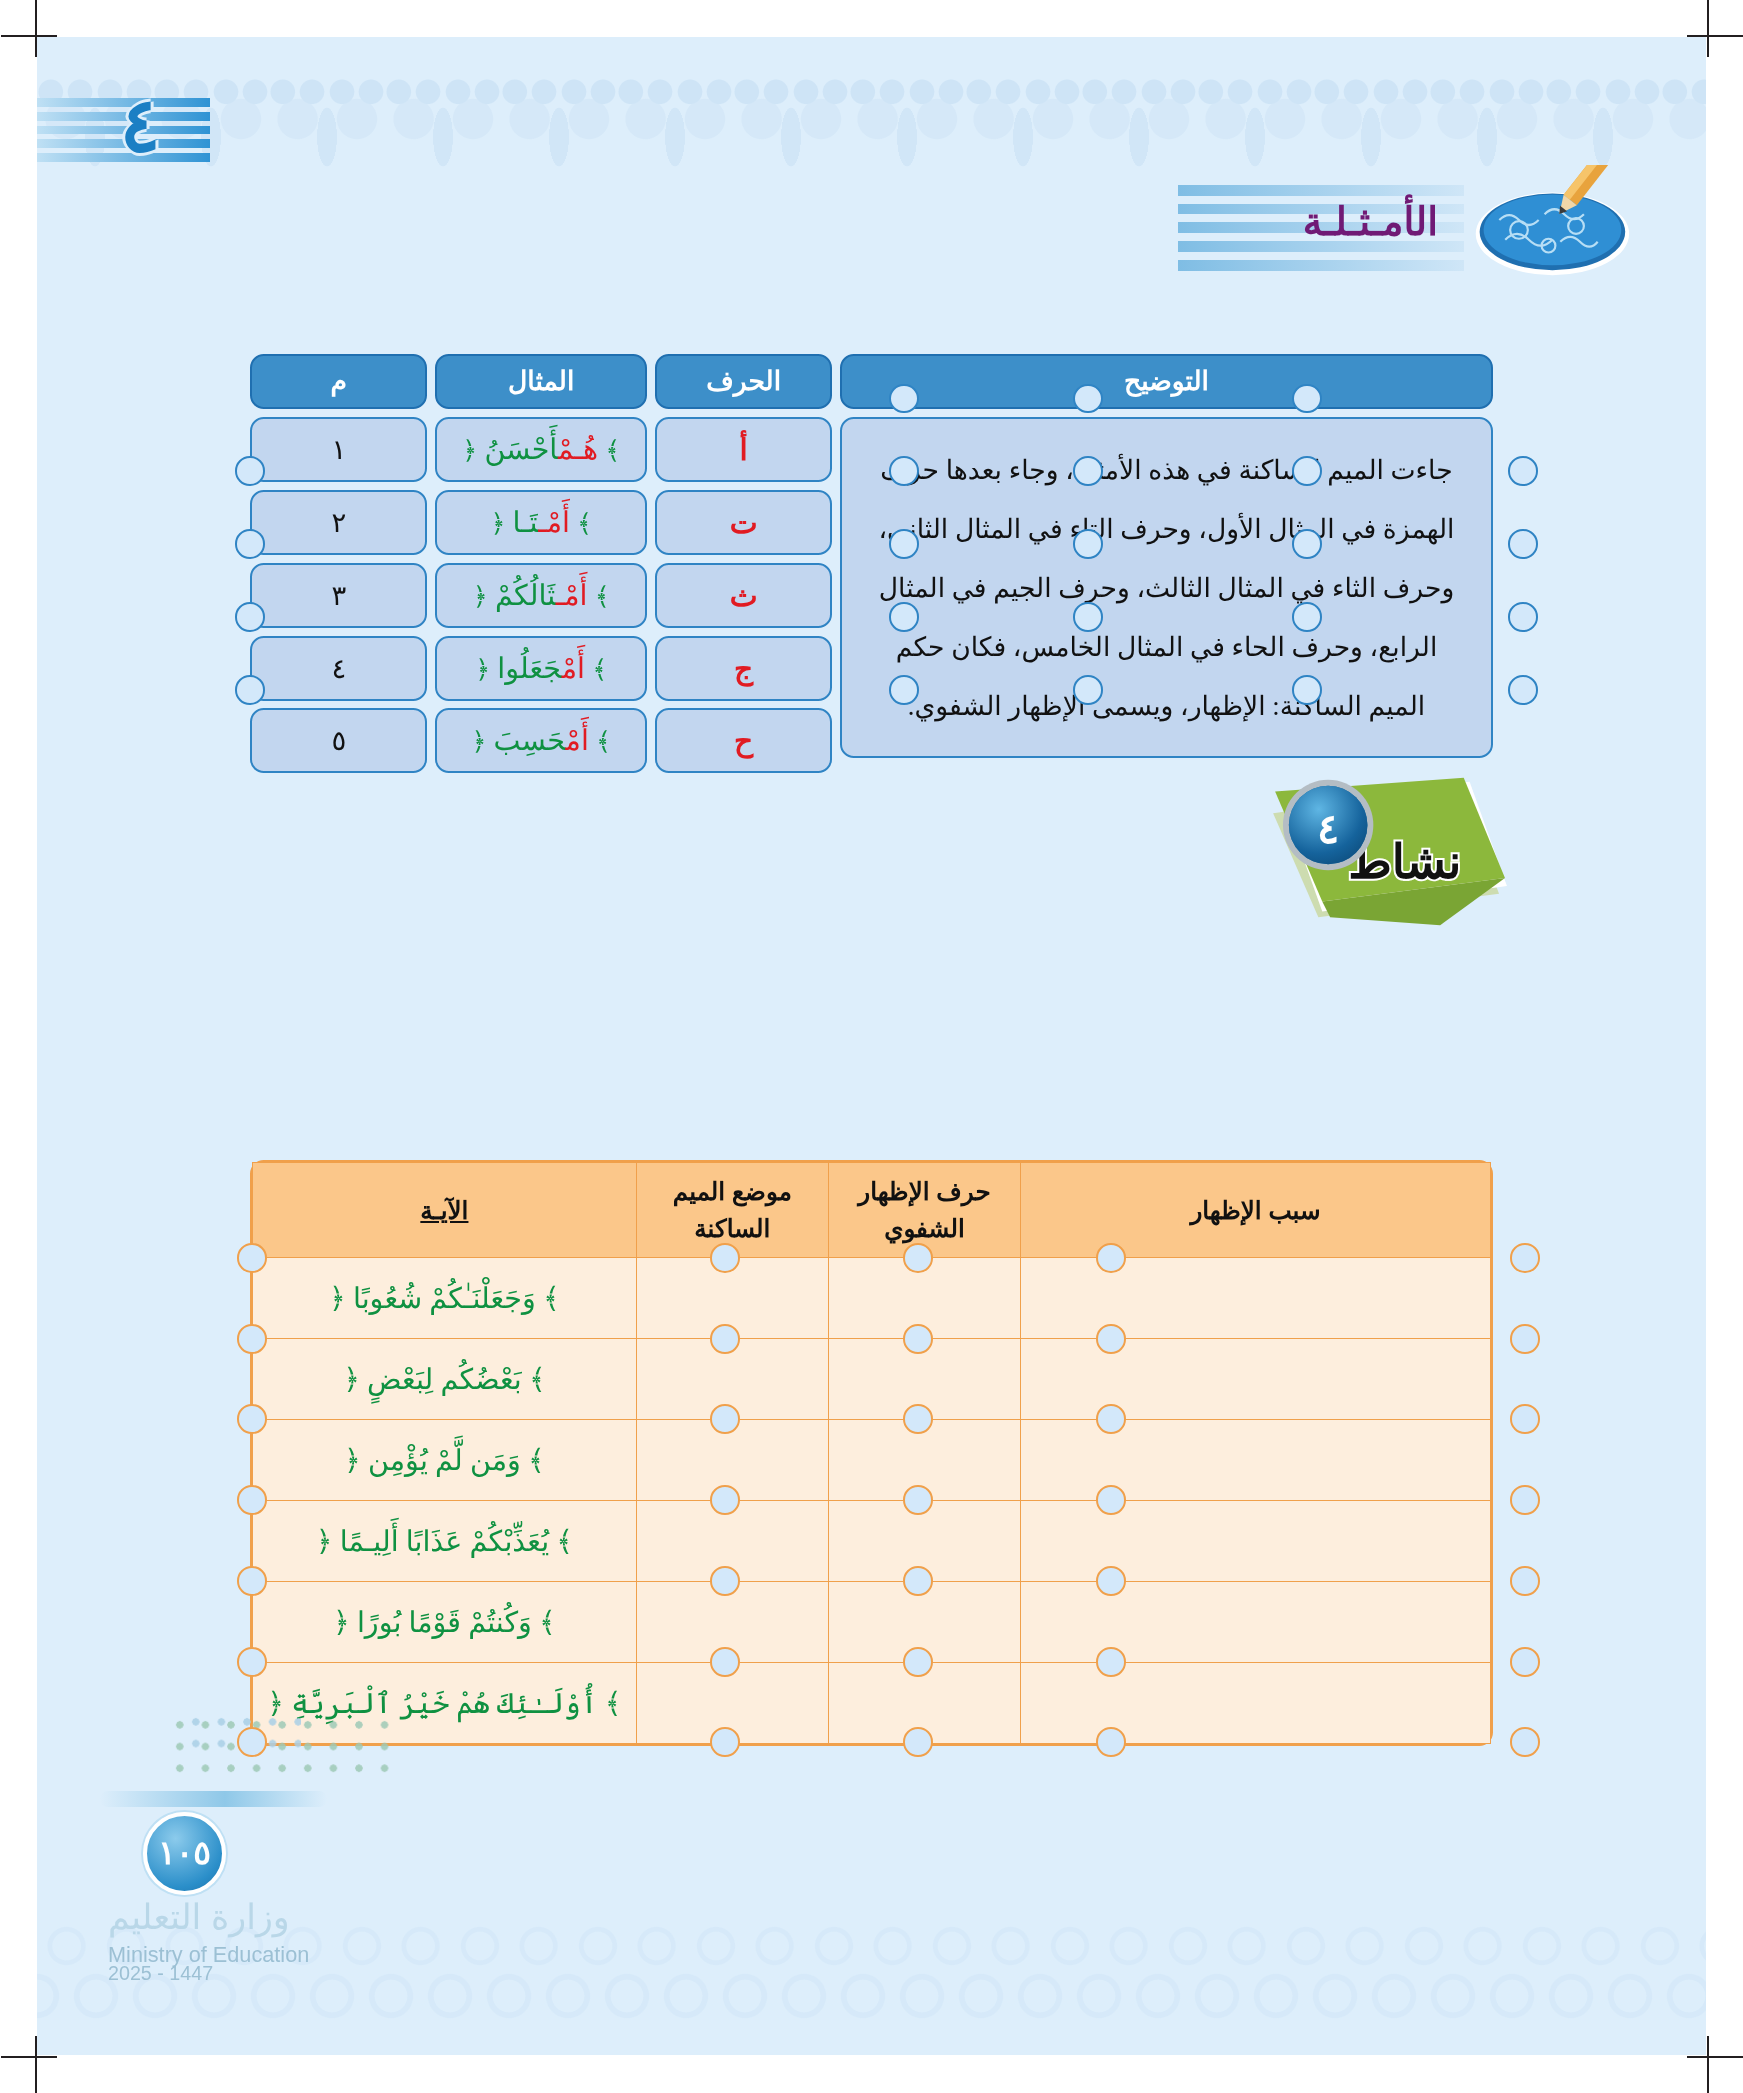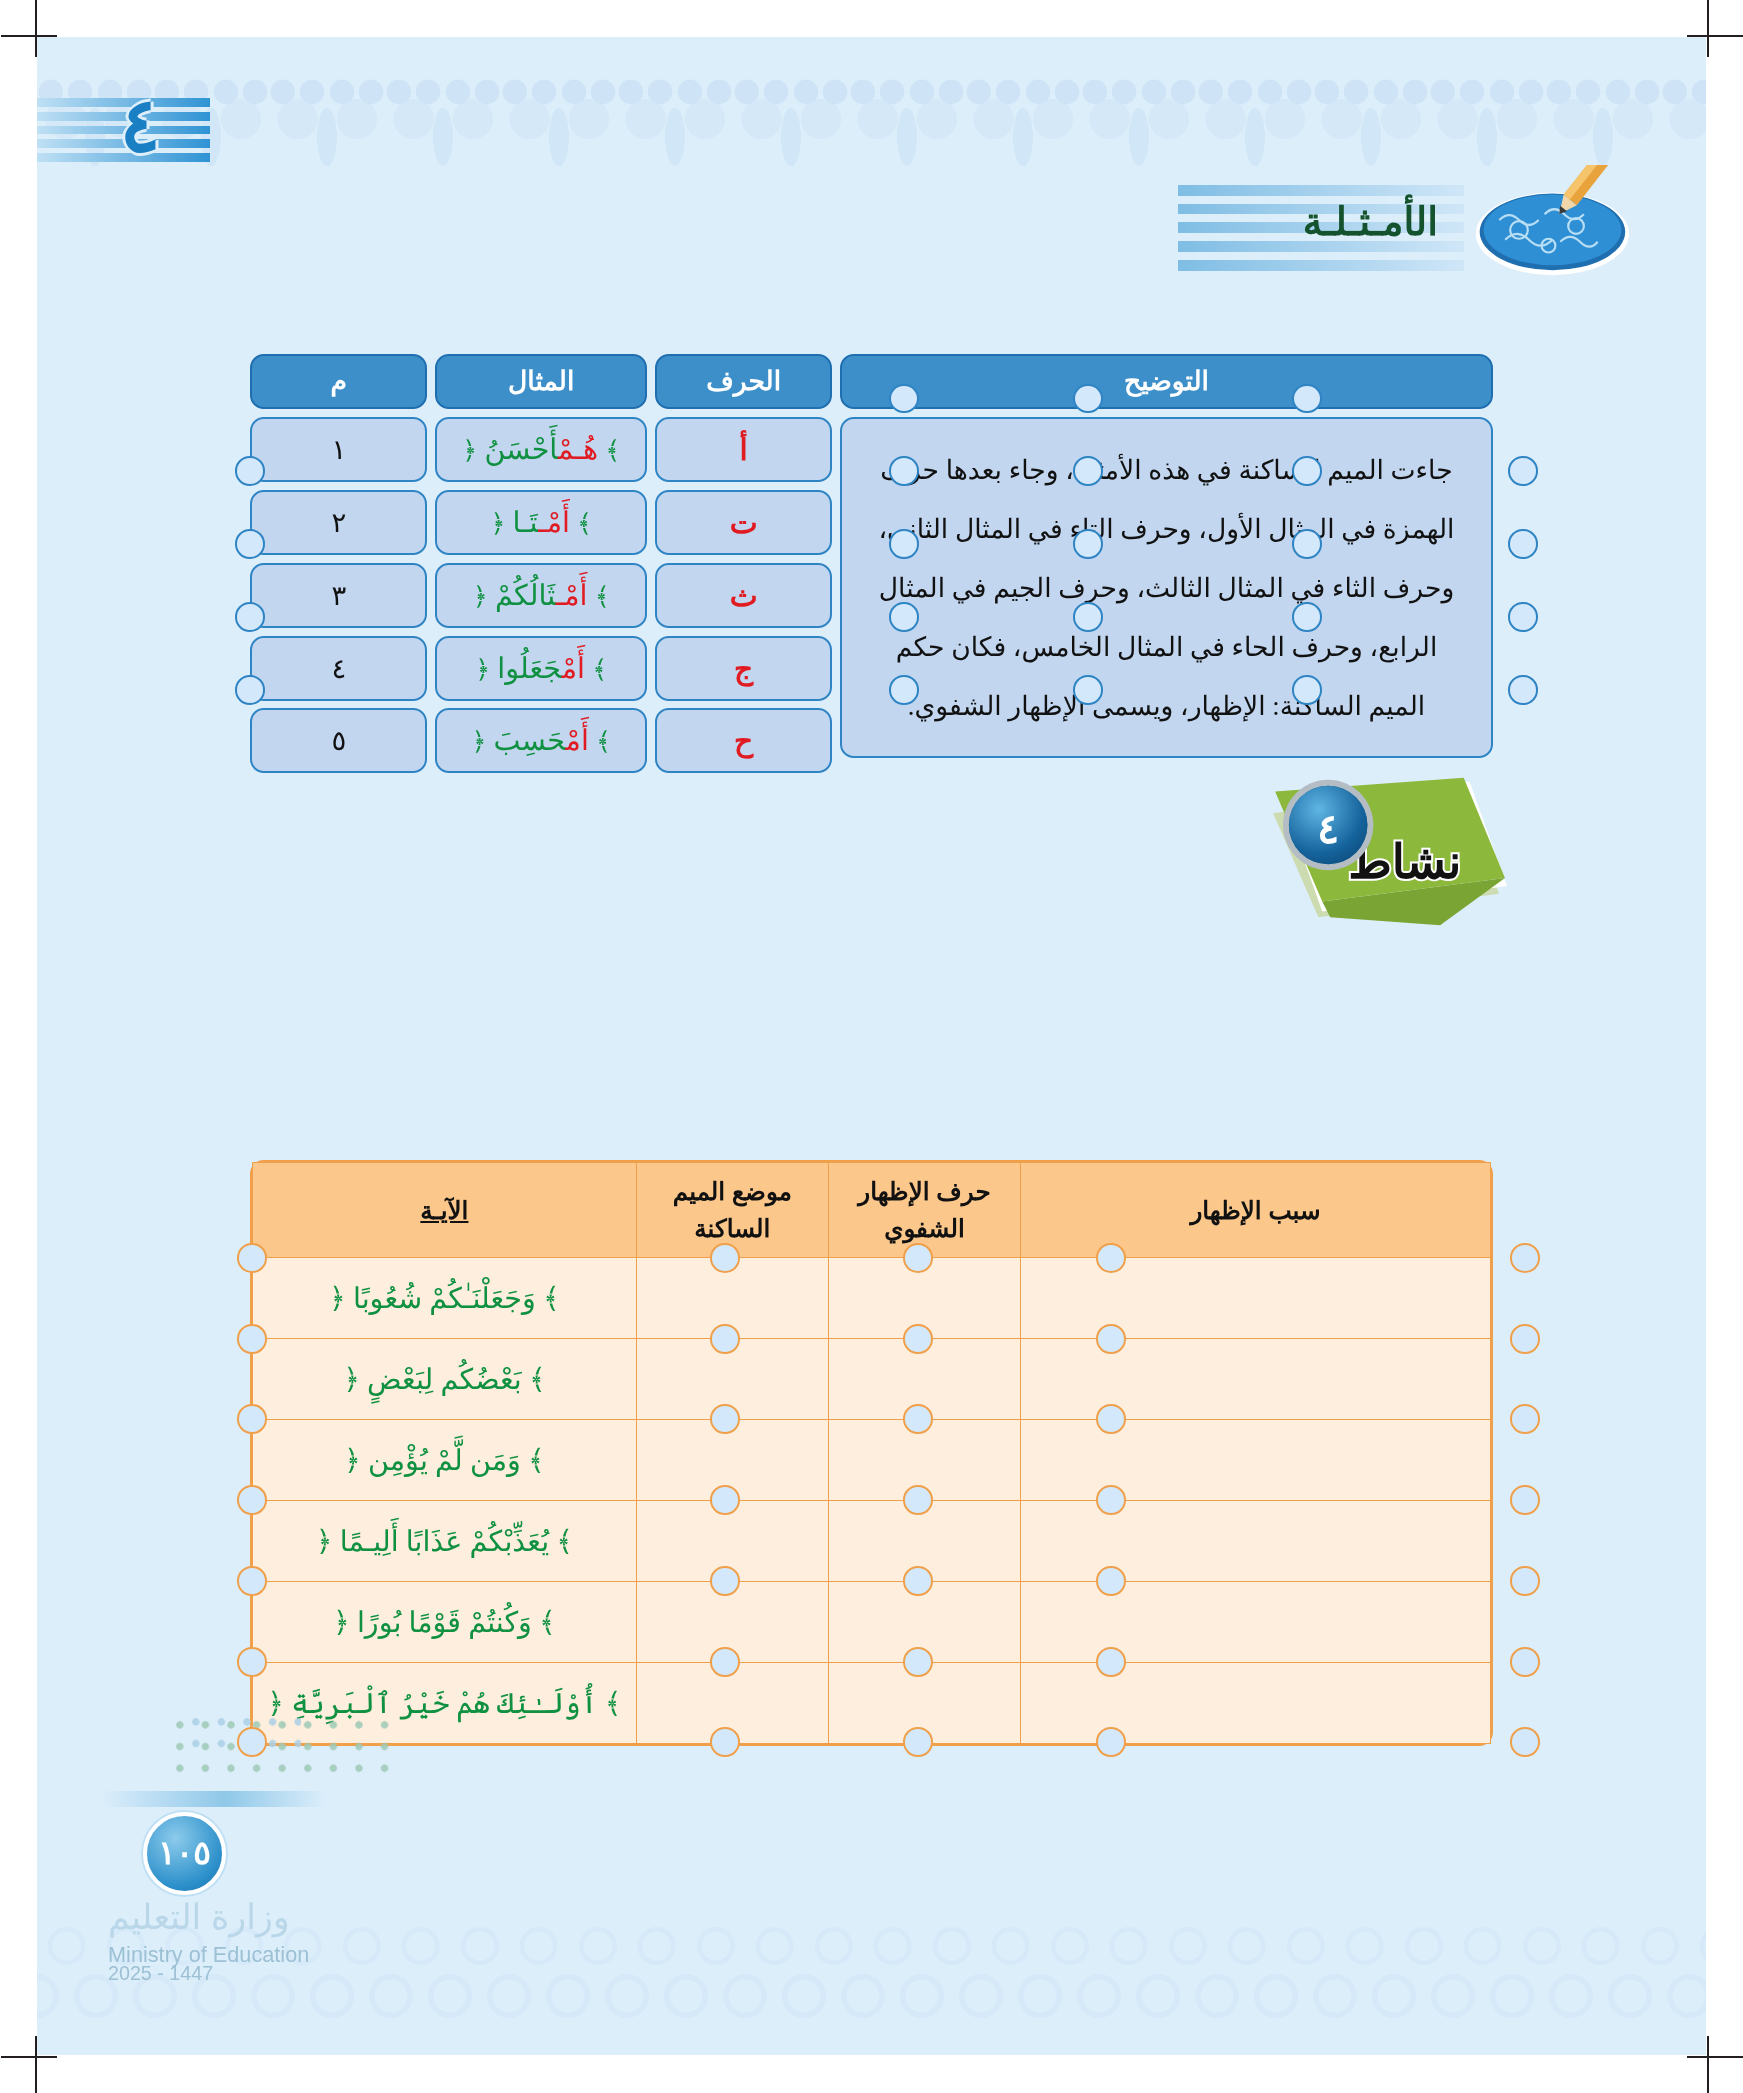--- a/index.html
+++ b/index.html
@@ -133,21 +133,21 @@
   #heading-stripes i:nth-child(2) { top: 20.7px; }
   #heading-stripes i:nth-child(3) { top: 39px; }
   #heading-stripes i:nth-child(4) { top: 58px; }
   #heading-stripes i:nth-child(5) { top: 77px; }
   #examples-label {
     position: absolute;
     right: 193px;
     top: 25.6px;
     font-size: 39px;
     font-weight: bold;
-    color: #14532d;
+    color: #701a75;
     font-family: "Liberation Sans", sans-serif;
     letter-spacing: -1px;
     z-index: 3;
     background: transparent;
   }
   #pencil-disc {
     position: absolute;
     right: -15.8px;
     top: -7.9px;
     width: 197px;

